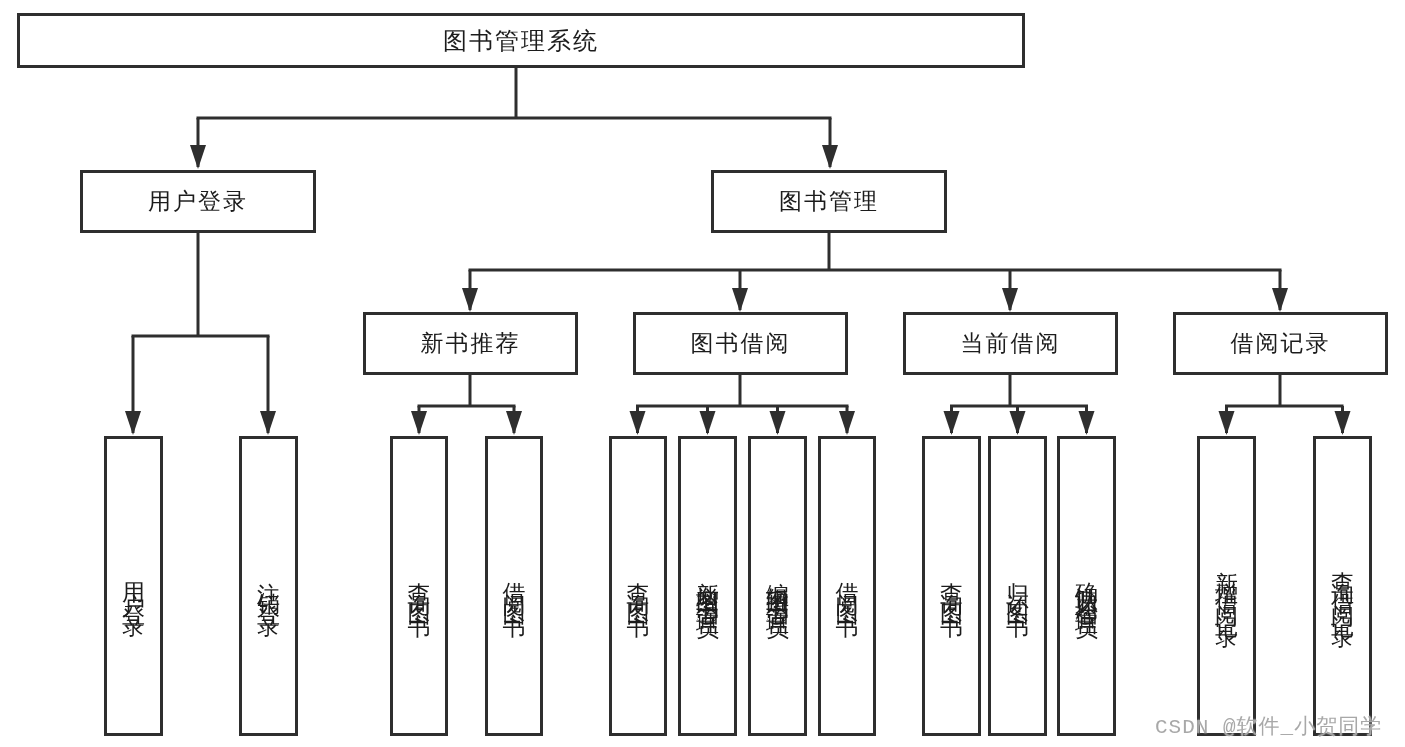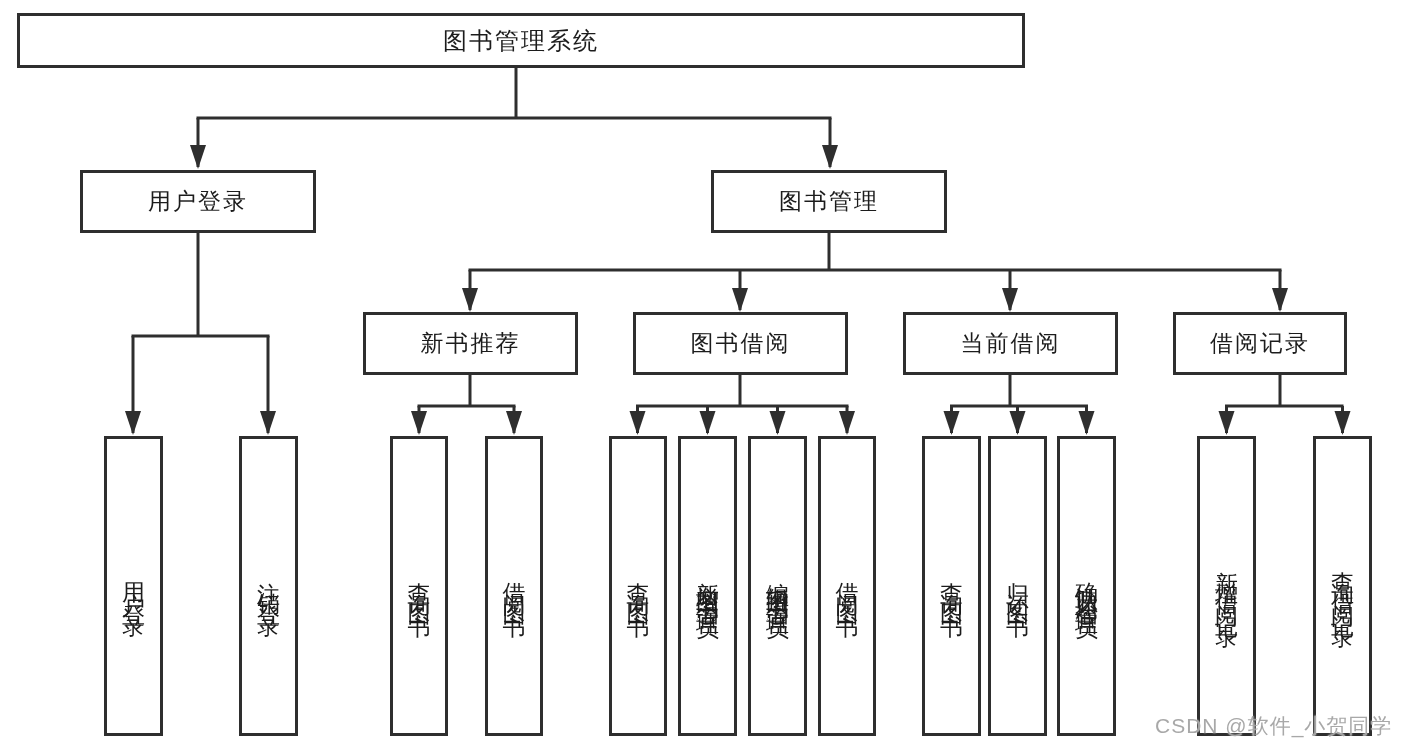--- a/index.html
+++ b/index.html
@@ -44,20 +44,21 @@
   .vtext.long { letter-spacing: 5px; }
   .watermark {
     position: absolute;
     left: 1155px;
     top: 712px;
     font-size: 21px;
     color: rgba(163, 163, 163, 0.95);
     letter-spacing: 1px;
     white-space: nowrap;
     text-shadow: 0 0 2px #ffffff;
+    font-family: Liberation Mono, monospace;
   }
 </style>
 </head>
 <body>
 
 <div class="stage">
 
   <svg class="connectors" viewBox="0 0 1405 747" xmlns="http://www.w3.org/2000/svg">
     <defs>
       <marker id="arrow" markerUnits="userSpaceOnUse" markerWidth="26" markerHeight="18" refX="22" refY="8" orient="auto">
@@ -109,21 +110,21 @@
   </svg>
 
   <div class="node root h" style="left:17px; top:13px; width:1008px; height:55px;">图书管理系统</div>
 
   <div class="node h" style="left:80px; top:170px; width:236px; height:63px;">用户登录</div>
   <div class="node h" style="left:711px; top:170px; width:236px; height:63px;font-family:Liberation Serif, serif;">图书管理</div>
 
   <div class="node h" style="left:363px; top:312px; width:215px; height:63px;text-align:center;">新书推荐</div>
   <div class="node h" style="left:633px; top:312px; width:215px; height:63px;">图书借阅</div>
   <div class="node h" style="left:903px; top:312px; width:215px; height:63px;">当前借阅</div>
-  <div class="node h" style="left:1173px; top:312px; width:174px; height:63px;">借阅记录</div>
+  <div class="node h" style="left:1173px; top:312px; width:215px; height:63px;">借阅记录</div>
 
   <div class="node leaf" style="left:104px; top:436px; width:59px; height:300px;">
     <span class="vtext">用户登录</span>
   </div>
   <div class="node leaf" style="left:239px; top:436px; width:59px; height:300px;">
     <span class="vtext">注销登录</span>
   </div>
 
   <div class="node leaf" style="left:390px; top:436px; width:58px; height:300px;">
     <span class="vtext">查询图书</span>

